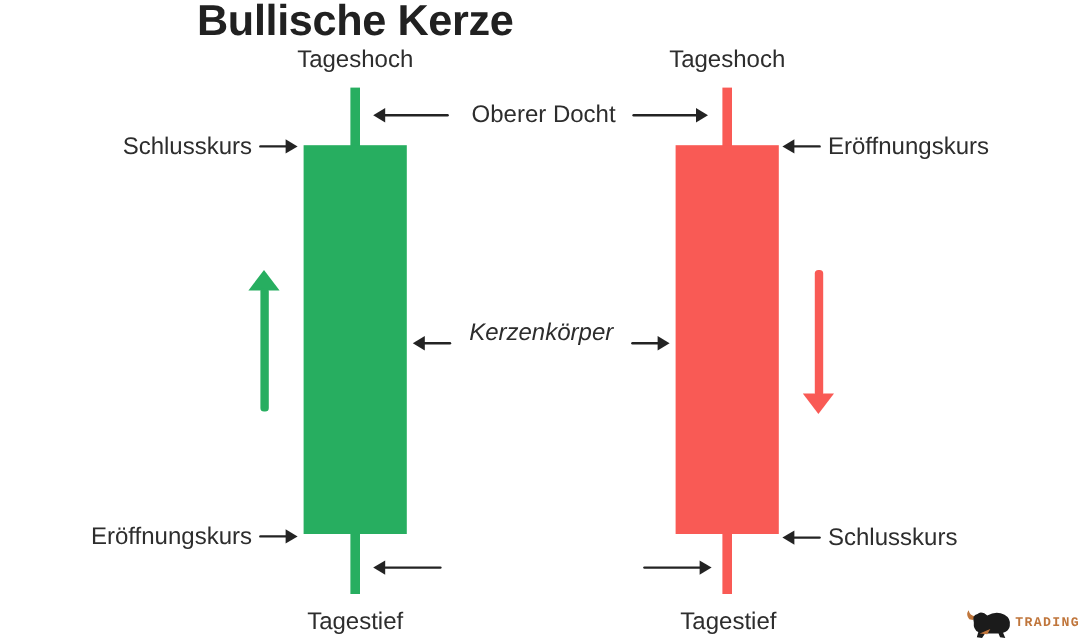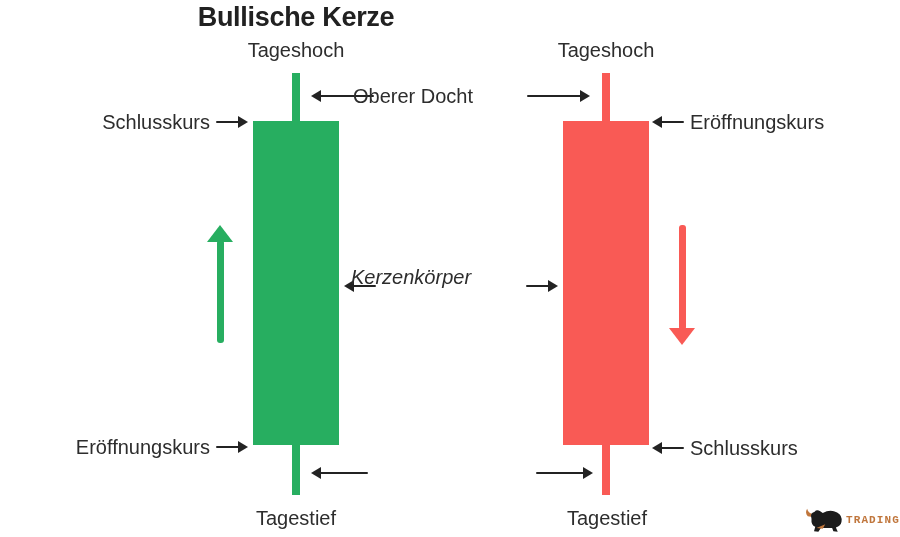--- a/index.html
+++ b/index.html
@@ -2,30 +2,30 @@
 <html><head>
 <meta charset="utf-8">
 <style>
   html,body{margin:0;padding:0;background:#ffffff;}
   .stage{
     position:relative;width:900px;height:537px;background:#ffffff;overflow:hidden;
     font-family:"Liberation Sans","DejaVu Sans",sans-serif;color:#2b2b2b;
   }
   .title{
     position:absolute;top:1px;width:320px;text-align:center;
-    font-size:27px;font-weight:800;letter-spacing:-0.3px;color:#212121;line-height:32px;
+    font-size:36px;font-weight:800;letter-spacing:-0.3px;color:#212121;line-height:32px;
   }
   .sub{
     position:absolute;width:320px;text-align:center;
     font-size:20px;color:#2d2d2d;line-height:26px;
   }
   .lbl{
     position:absolute;font-size:20px;color:#2d2d2d;line-height:26px;white-space:nowrap;
   }
-  .lbl.center{}
+  .lbl.center{text-align:center;}
   .lbl.rightalign{text-align:right;}
   
   .wick{position:absolute;width:8px;}
   .body{position:absolute;width:86px;}
   .green{background:#27ae60;}
   .red{background:#f95a55;}
   
   .harrow{position:absolute;height:12px;}
   .harrow .shaft{position:absolute;top:4.7px;height:2.6px;background:#232323;border-radius:2px;}
   .harrow .head{position:absolute;width:0;height:0;top:0;}

